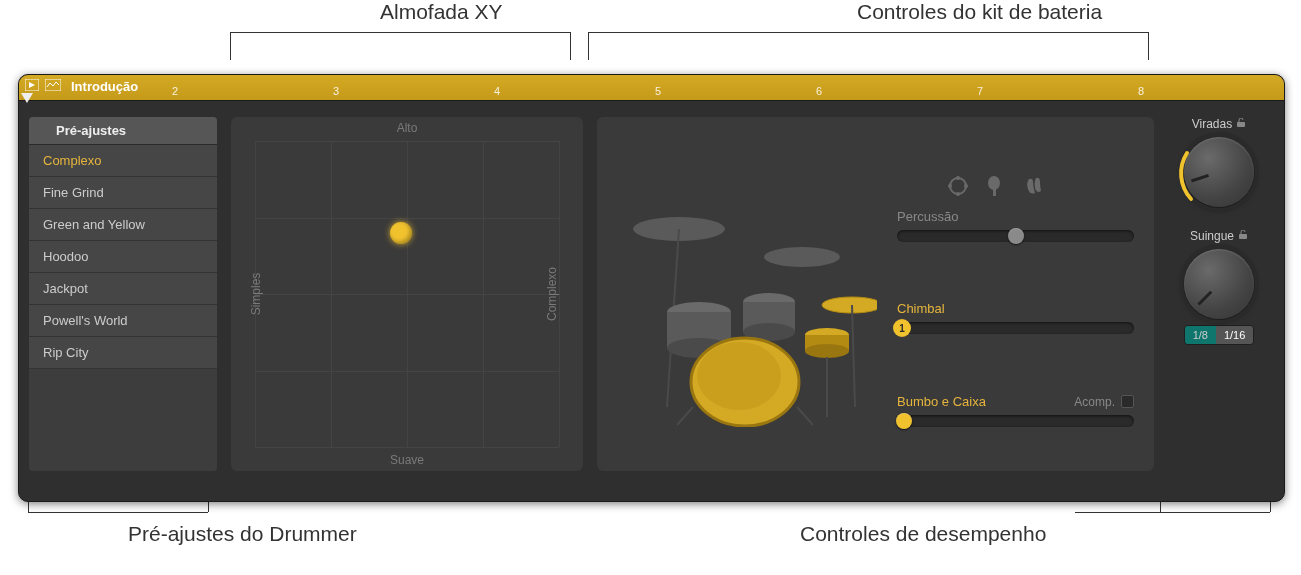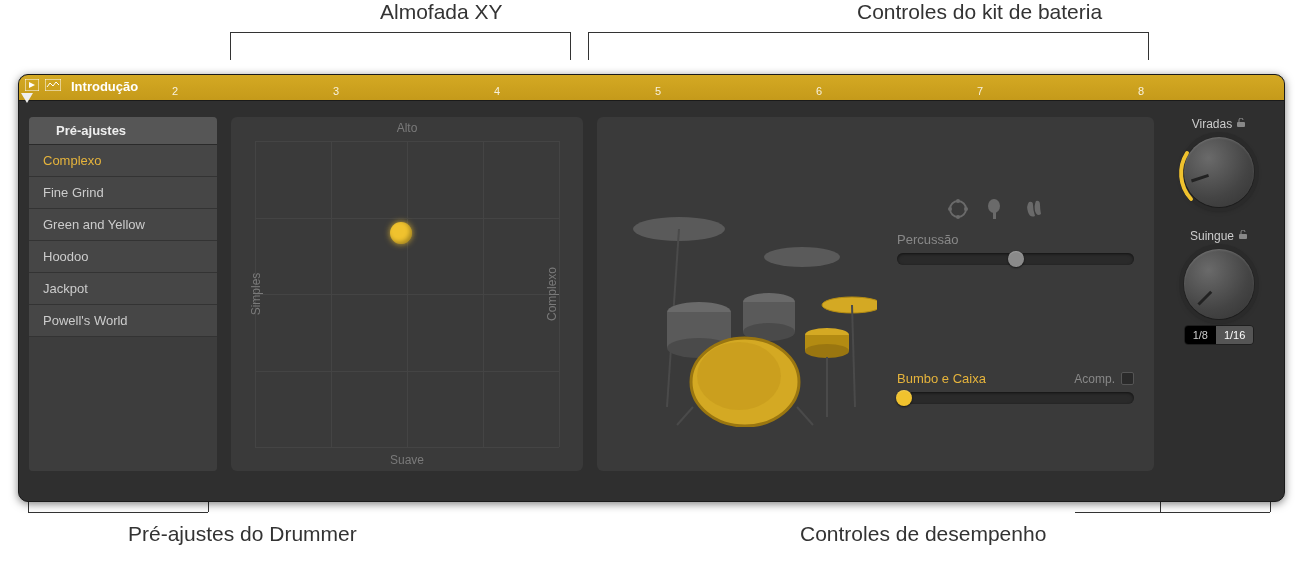--- a/index.html
+++ b/index.html
@@ -237,21 +237,21 @@
     .swing-toggle {
       display: flex;
       border-radius: 4px;
       overflow: hidden;
       border: 1px solid #1f1f1f;
     }
     .swing-opt {
       font-size: 11px;
       padding: 3px 8px;
       color: #ccc;
-      background: #000000;
+      background: #0f766e;
       cursor: pointer;
     }
     .swing-opt.active { background: #555; color: #fff; }
     .lock-icon { width:10px; height:10px; }
   </style>
 </head>
 <body>
 
 <div class="annotation" style="left:380px; top:0px;">Almofada XY</div>
 <div class="ann-line ann-line-v" style="left:230px; top:32px; height:28px;"></div>
@@ -306,20 +306,21 @@
   <div class="body-area">
 
     <div class="presets">
       <div class="presets-header">Pré-ajustes</div>
       <div class="preset-item selected">Complexo</div>
       <div class="preset-item">Fine Grind</div>
       <div class="preset-item">Green and Yellow</div>
       <div class="preset-item">Hoodoo</div>
       <div class="preset-item">Jackpot</div>
       <div class="preset-item">Powell's World</div>
+      <div class="preset-item">Rip City</div>
       <div class="preset-empty"></div>
     </div>
 
     <div class="xy-pad">
       <div class="xy-grid">
         <div class="xy-gridline-h" style="top:0%"></div>
         <div class="xy-gridline-h" style="top:25%"></div>
         <div class="xy-gridline-h" style="top:50%"></div>
         <div class="xy-gridline-h" style="top:75%"></div>
         <div class="xy-gridline-h" style="top:100%"></div>
@@ -384,20 +385,26 @@
             <span><svg width="22" height="22" viewBox="0 0 22 22">
                   <path d="M6 4 Q3 8 5 14 Q7 20 12 18 Q10 12 10 7 Q10 3 6 4 Z M13 3 Q11 7 12 13 Q14 19 18 16 Q17 11 17 7 Q17 2 13 3 Z" fill="#6a6a6a"></path>
                 </svg></span>
           </div>
           <div class="kit-label muted">Percussão</div>
           <div class="slider">
             <div class="slider-thumb" style="left:50%;"></div>
           </div>
         </div>
         <div class="kit-row">
+          <div class="kit-label">Chimbal</div>
+          <div class="slider">
+            <div class="slider-pip">1</div>
+          </div>
+        </div>
+        <div class="kit-row">
           <div class="kit-label">
             <span>Bumbo e Caixa</span>
             <span class="kit-sublabel">
               <span>Acomp.</span>
               <span class="checkbox"></span>
             </span>
           </div>
           <div class="slider">
             <div class="slider-thumb gold" style="left:3%;"></div>
           </div>

